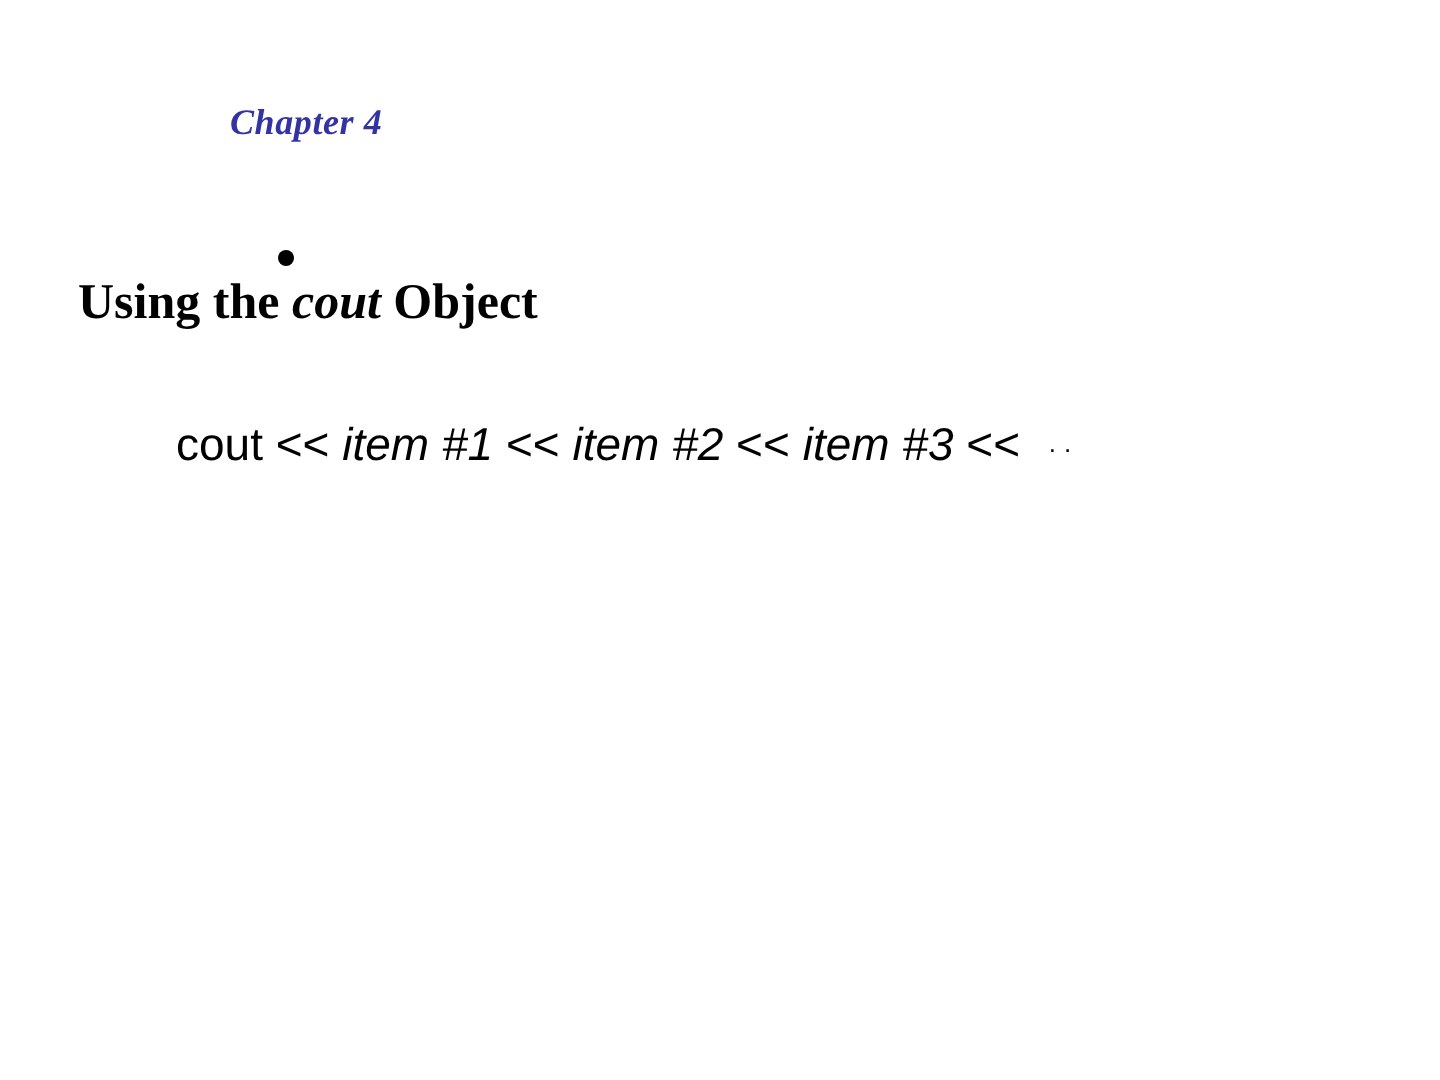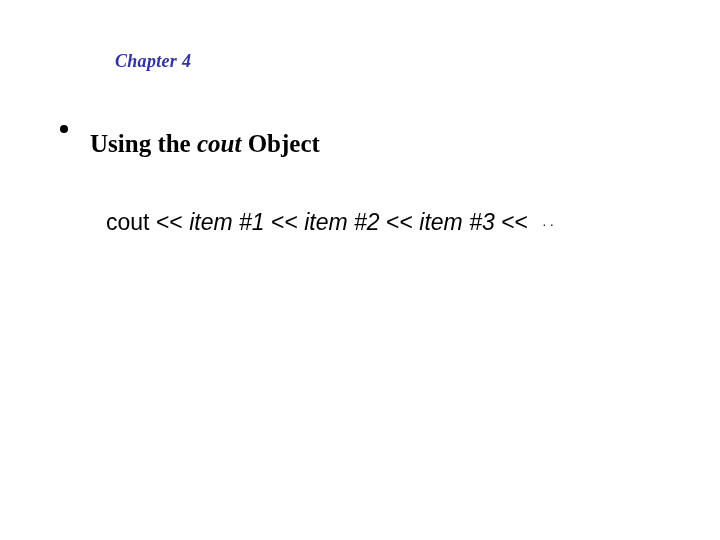--- a/index.html
+++ b/index.html
@@ -31,25 +31,26 @@
     color: #3333a3;
     letter-spacing: 0.3px;
     white-space: nowrap;
     line-height: 1.1;
     margin-left: 47px;
   }
 
   
   #bullet-row {
     position: absolute;
-    left: 60px;
+    left: 39px;
     top: 130px;
     display: flex;
-    align-items: flex-start;
+    align-items: center;
     white-space: nowrap;
+    flex-direction: column;
   }
 
   #bullet-glyph {
     display: inline-block;
     width: 8px;
     height: 8px;
     border-radius: 50%;
     background: #000000;
     margin-right: 22px;
     position: relative;
@@ -74,21 +75,20 @@
   #code-block {
     position: absolute;
     left: 88px;
     top: 205px;
     font-family: "Liberation Sans", "DejaVu Sans", sans-serif;
     font-size: 23px;
     font-weight: normal;
     color: #000000;
     line-height: 35px;
     white-space: nowrap;
-    margin-left: 18px;
   }
 
   #code-line-1 {
     display: block;
   }
 
   #code-line-2 {
     display: block;
     padding-left: 60px;
   }

